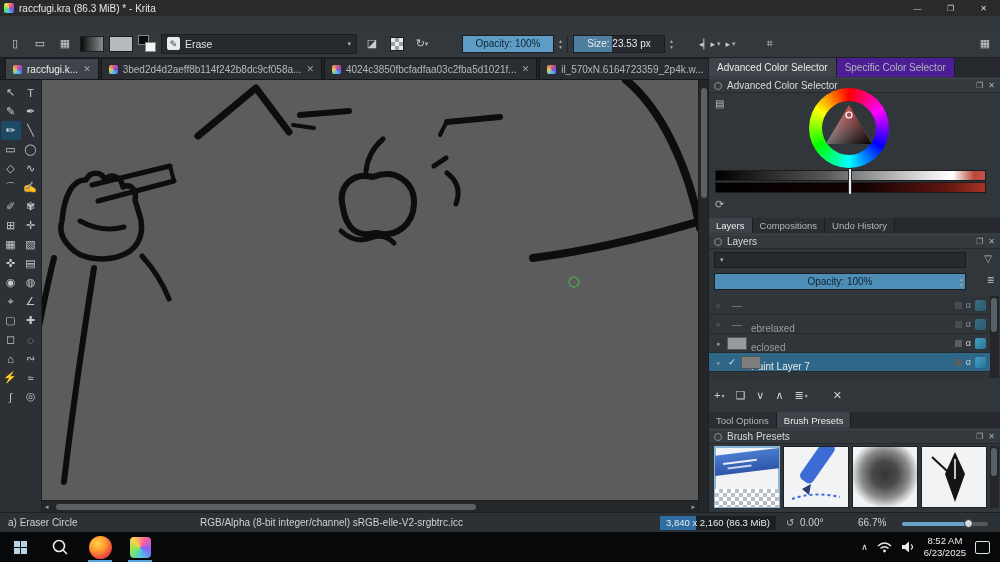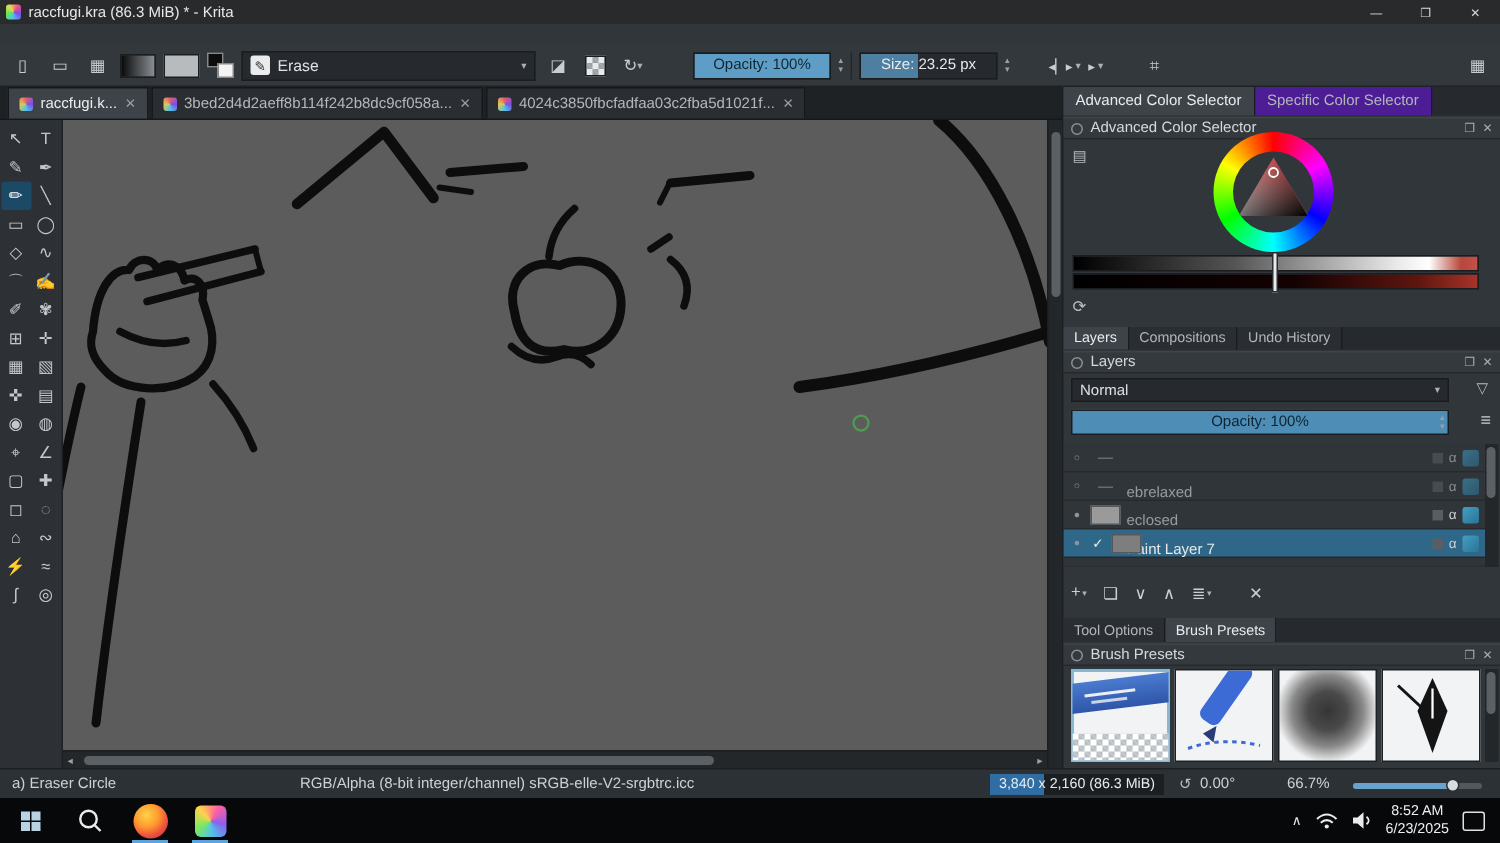--- a/index.html
+++ b/index.html
@@ -193,21 +193,21 @@
       <span class="fill"></span>
       <span class="txt">Opacity: 100%</span>
     </div>
     <span class="spin">
         <span>▴</span>
         <span>▾</span>
       </span>
     <span class="tb-sep"></span>
     <div class="slider sl-sz">
       <span class="fill"></span>
-      <span class="txt">Size: 23.25 px</span>
+      <span class="txt">Size: 23.53 px</span>
     </div>
     <span class="spin">
         <span>▴</span>
         <span>▾</span>
       </span>
     <span style="width:16px"></span>
     <span class="mirror-grp">
         <span>◂▏▸</span>
         <span class="caret">▾</span>
       </span>
@@ -228,20 +228,25 @@
       <span class="x">✕</span>
     </div>
     <div class="dtab">
       <span class="doc-ic"></span>
       <span>3bed2d4d2aeff8b114f242b8dc9cf058a...</span>
       <span class="x">✕</span>
     </div>
     <div class="dtab">
       <span class="doc-ic"></span>
       <span>4024c3850fbcfadfaa03c2fba5d1021f...</span>
+      <span class="x">✕</span>
+    </div>
+    <div class="dtab">
+      <span class="doc-ic"></span>
+      <span>il_570xN.6164723359_2p4k.w...</span>
       <span class="x">✕</span>
     </div>
   </div>
 
   <div class="toolbox">
     <span class="tool">↖</span>
     <span class="tool">T</span>
     <span class="tool">✎</span>
     <span class="tool">✒</span>
     <span class="tool sel">✏</span>
@@ -356,21 +361,20 @@
     </div>
 
     <div class="dheader layers-h">
       <span class="dh-ic"></span>
       <span>Layers</span>
       <span class="dh-sp"></span>
       <span class="dh-btn">❐</span>
       <span class="dh-btn">✕</span>
     </div>
     <div class="blend">
-      <span class="lbl">Normal</span>
       <span class="caret">▾</span>
     </div>
     <span class="funnel">▽</span>
     <div class="lop">
       <span>Opacity:  100%</span>
       <span class="spin">
           <span>▴</span>
           <span>▾</span>
         </span>
     </div>

